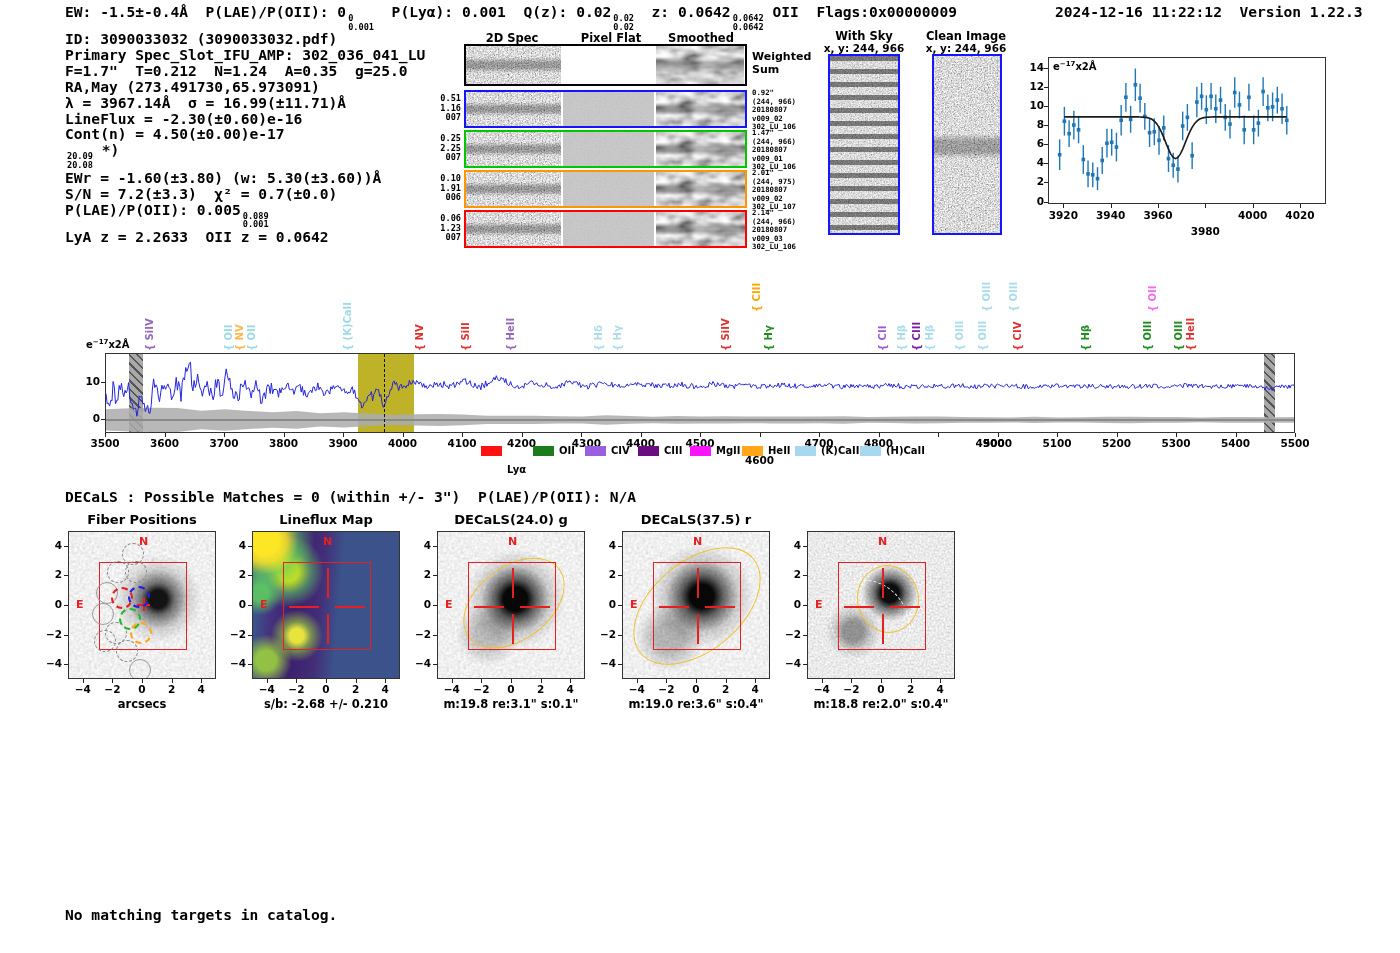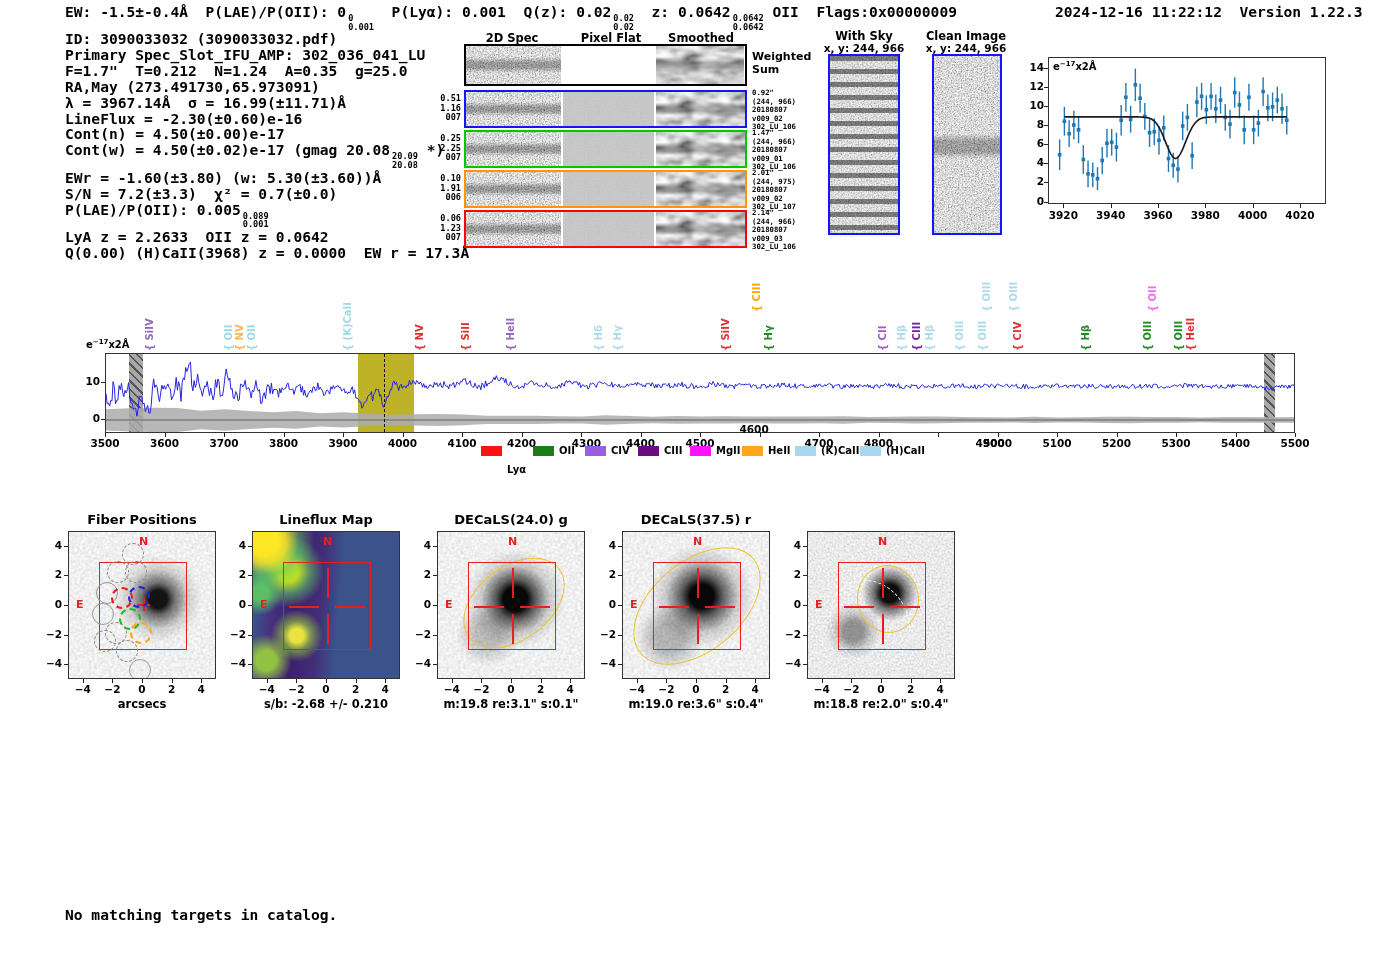--- a/index.html
+++ b/index.html
@@ -123,26 +123,25 @@
   <div class="abs hdr" style="left:1055px;top:3px;">2024-12-16 11:22:12  Version 1.22.3</div>
 
   <div class="abs" style="left:65px;top:31px;width:420px;" id="info-block">
       <div><span>ID: 3090033032 (3090033032.pdf)</span></div>
       <div><span>Primary Spec_Slot_IFU_AMP: 302_036_041_LU</span></div>
       <div><span>F=1.7"  T=0.212  N=1.24  A=0.35  g=25.0</span></div>
       <div><span>RA,May (273.491730,65.973091)</span></div>
       <div><span>λ = 3967.14Å  σ = 16.99(±11.71)Å</span></div>
       <div><span>LineFlux = -2.30(±0.60)e-16</span></div>
       <div><span>Cont(n) = 4.50(±0.00)e-17</span></div>
-      <div><span>Cont(w) = 4.50(±0.02)e-17 (gmag 20.08</span><span class="stack"><span>20.09</span><span>20.08</span></span><span> *)</span></div>
+      <div><span class="stack"><span>20.09</span><span>20.08</span></span><span> *)</span></div>
       <div><span>EWr = -1.60(±3.80) (w: 5.30(±3.60))Å</span></div>
       <div><span>S/N = 7.2(±3.3)  χ² = 0.7(±0.0)</span></div>
       <div><span>P(LAE)/P(OII): 0.005</span><span class="stack"><span>0.089</span><span>0.001</span></span></div>
       <div><span>LyA z = 2.2633  OII z = 0.0642</span></div>
-      <div><span>Q(0.00) (H)CaII(3968) z = 0.0000  EW r = 17.3Å</span></div>
     </div>
 
   <div class="abs colhead sans" style="left:457px;top:31px;">2D Spec</div>
   <div class="abs colhead sans" style="left:556px;top:31px;">Pixel Flat</div>
   <div class="abs colhead sans" style="left:646px;top:31px;">Smoothed</div>
 
   <div class="panelbox" style="left:464px;top:44px;width:283px;height:42px;border:2.5px solid #000;">
     <div class="strip" style="left:0;width:95px;">
       <svg class="noisefill">
           <rect width="100%" height="100%" filter="url(#fGrain)"></rect>
@@ -426,21 +425,21 @@
       <div class="tick-label" style="left: 1026px; top: 79.6873px; width: 18px; text-align: right;">12</div>
       <div class="tmark" style="left: 1044px; top: 86.6873px; width: 4px; height: 1px;"></div>
       <div class="tick-label" style="left: 1026px; top: 60.5342px; width: 18px; text-align: right;">14</div>
       <div class="tmark" style="left: 1044px; top: 67.5342px; width: 4px; height: 1px;"></div>
       <div class="tick-label" style="left: 1043.38px; top: 209px; width: 40px; text-align: center;">3920</div>
       <div class="tmark" style="left: 1063.38px; top: 204px; width: 1px; height: 4px;"></div>
       <div class="tick-label" style="left: 1090.7px; top: 209px; width: 40px; text-align: center;">3940</div>
       <div class="tmark" style="left: 1110.7px; top: 204px; width: 1px; height: 4px;"></div>
       <div class="tick-label" style="left: 1138.02px; top: 209px; width: 40px; text-align: center;">3960</div>
       <div class="tmark" style="left: 1158.02px; top: 204px; width: 1px; height: 4px;"></div>
-      <div class="tick-label" style="left: 1185.34px; top: 209px; width: 40px; text-align: center;">3980</div>
+      <div class="tick-label" style="left: 1185.34px; top: 225px; width: 40px; text-align: center;">3980</div>
       <div class="tmark" style="left: 1205.34px; top: 204px; width: 1px; height: 4px;"></div>
       <div class="tick-label" style="left: 1232.66px; top: 209px; width: 40px; text-align: center;">4000</div>
       <div class="tmark" style="left: 1252.66px; top: 204px; width: 1px; height: 4px;"></div>
       <div class="tick-label" style="left: 1279.97px; top: 209px; width: 40px; text-align: center;">4020</div>
       <div class="tmark" style="left: 1299.97px; top: 204px; width: 1px; height: 4px;"></div>
     </div>
 
   <div class="abs" id="specplot">
       <div class="sans" style="position: absolute; left: 86px; top: 338px; font-size: 10px;"><span>e</span><sup style="font-size: 7px;">−17</sup><span>x2Å</span></div>
       <div class="tick-label" style="left: 80px; top: 411.926px; width: 20px; text-align: right;">0</div>
@@ -473,21 +472,21 @@
       <div class="tick-label" style="left: 442px; top: 437px; width: 40px; text-align: center;">4100</div>
       <div class="tmark" style="left: 462px; top: 433px; width: 1px; height: 4px;"></div>
       <div class="tick-label" style="left: 501.5px; top: 437px; width: 40px; text-align: center;">4200</div>
       <div class="tmark" style="left: 521.5px; top: 433px; width: 1px; height: 4px;"></div>
       <div class="tick-label" style="left: 561px; top: 437px; width: 40px; text-align: right;">4300</div>
       <div class="tmark" style="left: 581px; top: 433px; width: 1px; height: 4px;"></div>
       <div class="tick-label" style="left: 620.5px; top: 437px; width: 40px; text-align: center;">4400</div>
       <div class="tmark" style="left: 640.5px; top: 433px; width: 1px; height: 4px;"></div>
       <div class="tick-label" style="left: 680px; top: 437px; width: 40px; text-align: center;">4500</div>
       <div class="tmark" style="left: 700px; top: 433px; width: 1px; height: 4px;"></div>
-      <div class="tick-label" style="left: 739.5px; top: 423px; width: 40px; text-align: left;">4600</div>
+      <div class="tick-label" style="left: 739.5px; top: 454px; width: 40px; text-align: center;">4600</div>
       <div class="tmark" style="left: 759.5px; top: 433px; width: 1px; height: 4px;"></div>
       <div class="tick-label" style="left: 799px; top: 437px; width: 40px; text-align: center;">4700</div>
       <div class="tmark" style="left: 819px; top: 433px; width: 1px; height: 4px;"></div>
       <div class="tick-label" style="left: 858.5px; top: 437px; width: 40px; text-align: center;">4800</div>
       <div class="tmark" style="left: 878.5px; top: 433px; width: 1px; height: 4px;"></div>
       <div class="tick-label" style="left: 970px; top: 437px; width: 40px; text-align: center;">4900</div>
       <div class="tmark" style="left: 938px; top: 433px; width: 1px; height: 4px;"></div>
       <div class="tick-label" style="left: 977.5px; top: 437px; width: 40px; text-align: center;">5000</div>
       <div class="tmark" style="left: 997.5px; top: 433px; width: 1px; height: 4px;"></div>
       <div class="tick-label" style="left: 1037px; top: 437px; width: 40px; text-align: center;">5100</div>
@@ -538,20 +537,21 @@
       <div class="llab" style="left: 992px; top: 301px; color: rgb(170, 220, 236);">{ OIII</div>
       <div class="llab" style="left: 1019px; top: 301px; color: rgb(170, 220, 236);">{ OIII</div>
       <div class="llab" style="left: 1023px; top: 340px; color: rgb(224, 49, 49);">{ CIV</div>
       <div class="llab" style="left: 1091px; top: 340px; color: rgb(30, 140, 30);">{ Hβ</div>
       <div class="llab" style="left: 1153px; top: 340px; color: rgb(30, 140, 30);">{ OIII</div>
       <div class="llab" style="left: 1158px; top: 301px; color: rgb(240, 111, 240);">{ OII</div>
       <div class="llab" style="left: 1184px; top: 340px; color: rgb(30, 140, 30);">{ OIII</div>
       <div class="llab" style="left: 1196px; top: 340px; color: rgb(224, 49, 49);">{ HeII</div>
     </div>
 
+  <div class="abs hdr" style="left:65px;top:488px;">DECaLS : Possible Matches = 0 (within +/- 3")  P(LAE)/P(OII): N/A</div>
 
   <div class="abs" id="cutouts">
       <div class="cut-title" style="left: 52px; top: 512px;">Fiber Positions</div>
       <div class="panelbox" style="left: 68px; top: 531px; width: 148px; height: 148px; border: 1px solid rgb(51, 51, 51);">
         <svg class="noisefill">
           <rect width="100%" height="100%" filter="url(#fLight)"></rect>
         </svg>
         <div class="bg-fiber-blob"></div>
         <div class="redsq" style="left: 29.6px; top: 29.6px; width: 88.8px; height: 88.8px;"></div>
         <div class="redtxt" style="left: 70px; top: 3px;">N</div>

